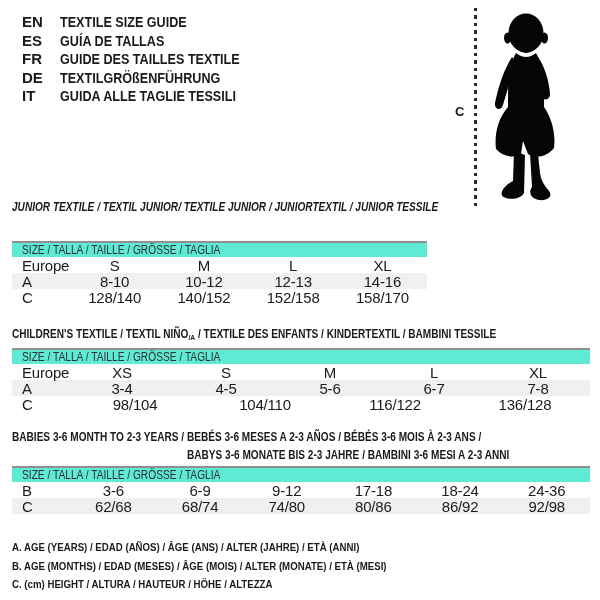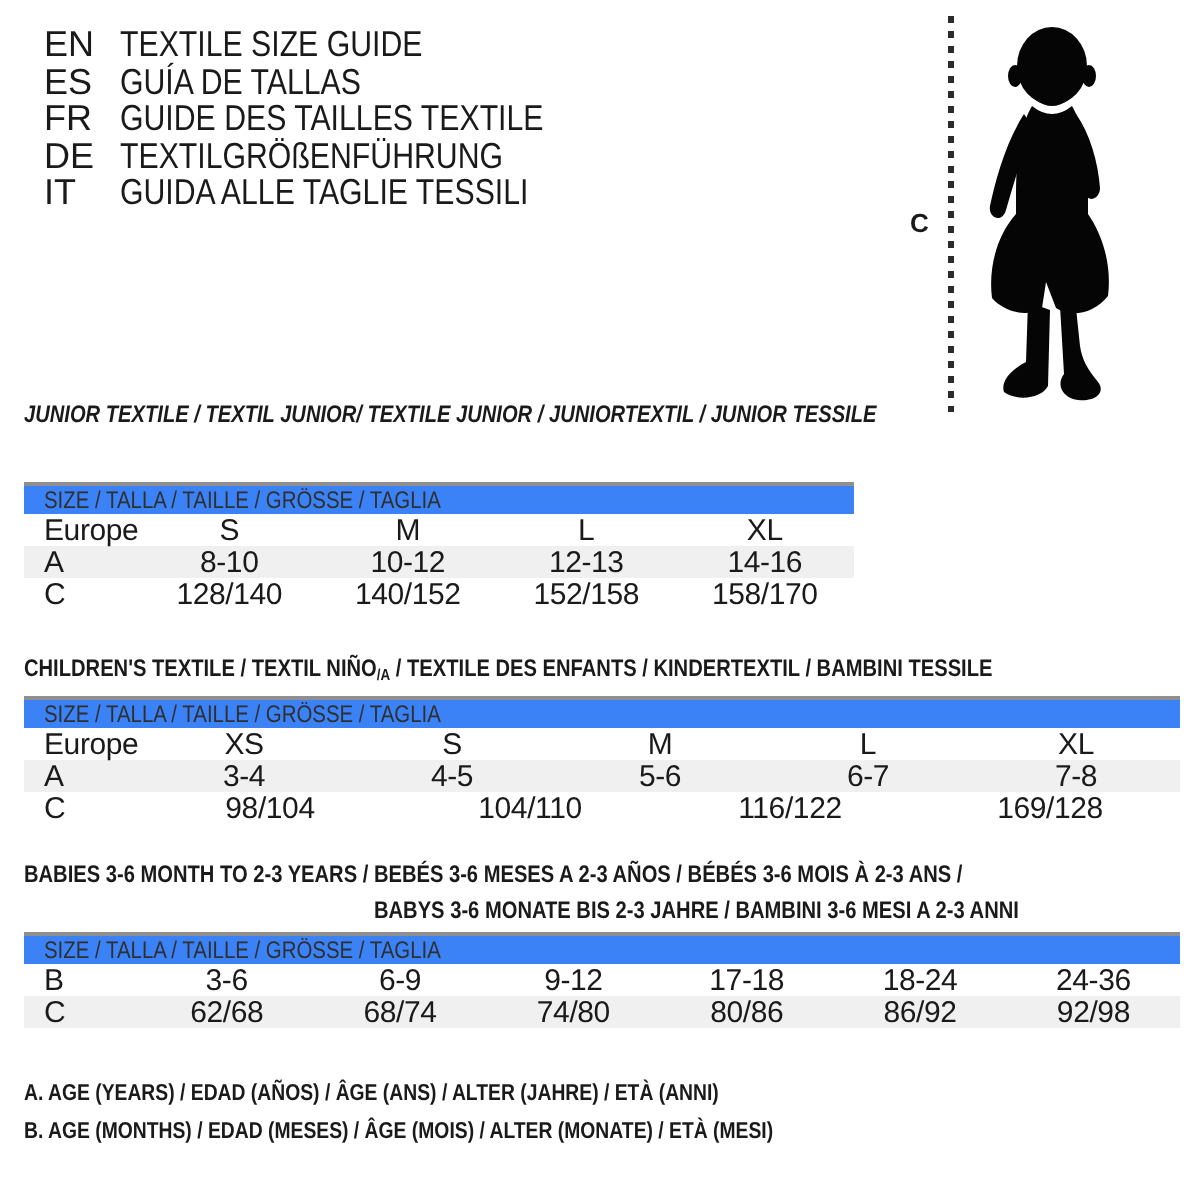--- a/index.html
+++ b/index.html
@@ -4,36 +4,36 @@
 <style>
   html,body{margin:0;padding:0;background:#ffffff;}
   body{width:600px;height:600px;font-family:"Liberation Sans",sans-serif;color:#1a1a1a;}
   .page{position:relative;width:600px;height:600px;background:#fff;overflow:hidden;}
 
   
   .cx{display:inline-block;transform:scaleX(0.84);transform-origin:0 50%;white-space:nowrap;}
   .cx85{display:inline-block;transform:scaleX(0.85);transform-origin:0 50%;white-space:nowrap;}
 
   
-  .langs{position:absolute;left:22px;top:13px;font-weight:400;font-size:18px;line-height:18.6px;}
+  .langs{position:absolute;left:22px;top:13px;font-weight:700;font-size:15px;line-height:18.6px;}
   .lang-row{display:flex;}
   .lang-code{width:38px;}
 
   
   .figure{position:absolute;left:440px;top:0;width:160px;height:215px;}
   .dotline{position:absolute;left:34px;top:8px;width:3px;height:198px;
            background:repeating-linear-gradient(to bottom,#2b2b2b 0 3.5px,transparent 3.5px 7.5px);}
   .hlabel{position:absolute;left:15px;top:104px;font-weight:700;font-size:13px;}
   .baby{position:absolute;left:47px;top:9px;}
 
   
   .ttl{position:absolute;left:12px;font-weight:700;font-size:12px;white-space:nowrap;}
   .ttl .sub{font-size:8px;vertical-align:-2px;}
   .tbl{position:absolute;left:12px;}
-  .bar{height:16px;background:#3b82f6;border-top:2px solid #8f8f8f;display:flex;align-items:center;
+  .bar{height:16px;background:#5eead4;border-top:2px solid #8f8f8f;display:flex;align-items:center;
        padding-left:10px;box-sizing:border-box;font-size:12px;color:#2f2f2f;}
   .trow{display:flex;height:16px;align-items:center;font-size:15px;letter-spacing:-0.2px;}
   .trow.alt{background:#f0f0f0;}
   .lbl{width:58px;padding-left:10px;box-sizing:border-box;}
   .val{flex:1;text-align:center;}
 
   .t1{top:241px;width:415px;}
   .t1-title{top:200px;font-style:italic;}
   .t2{top:348px;width:578px;}
   .t2-title{top:327px;}
@@ -141,21 +141,21 @@
       <span class="val">4-5</span>
       <span class="val">5-6</span>
       <span class="val">6-7</span>
       <span class="val">7-8</span>
     </div>
     <div class="trow">
       <span class="lbl">C</span>
       <span class="val">98/104</span>
       <span class="val">104/110</span>
       <span class="val">116/122</span>
-      <span class="val">169/128</span>
+      <span class="val">136/128</span>
     </div>
   </div>
 
   <div class="ttl t3-title">
     <div><span class="cx">BABIES 3-6 MONTH TO 2-3 YEARS / BEBÉS 3-6 MESES A 2-3 AÑOS / BÉBÉS 3-6 MOIS À 2-3 ANS /</span></div>
     <div><span class="cx">BABYS 3-6 MONATE BIS 2-3 JAHRE / BAMBINI 3-6 MESI A 2-3 ANNI</span></div>
   </div>
   <div class="tbl t3">
     <div class="bar">
       <span class="cx85">SIZE / TALLA / TAILLE / GRÖSSE / TAGLIA</span>
@@ -176,15 +176,16 @@
       <span class="val">74/80</span>
       <span class="val">80/86</span>
       <span class="val">86/92</span>
       <span class="val">92/98</span>
     </div>
   </div>
 
   <div class="foot">
     <div><span class="cx">A. AGE (YEARS) / EDAD (AÑOS) / ÂGE (ANS) / ALTER (JAHRE) / ETÀ (ANNI)</span></div>
     <div><span class="cx">B. AGE (MONTHS) / EDAD (MESES) / ÂGE (MOIS) / ALTER (MONATE) / ETÀ (MESI)</span></div>
+    <div><span class="cx">C. (cm) HEIGHT / ALTURA / HAUTEUR / HÖHE / ALTEZZA</span></div>
   </div>
 
 </div>
 
 </body></html>

